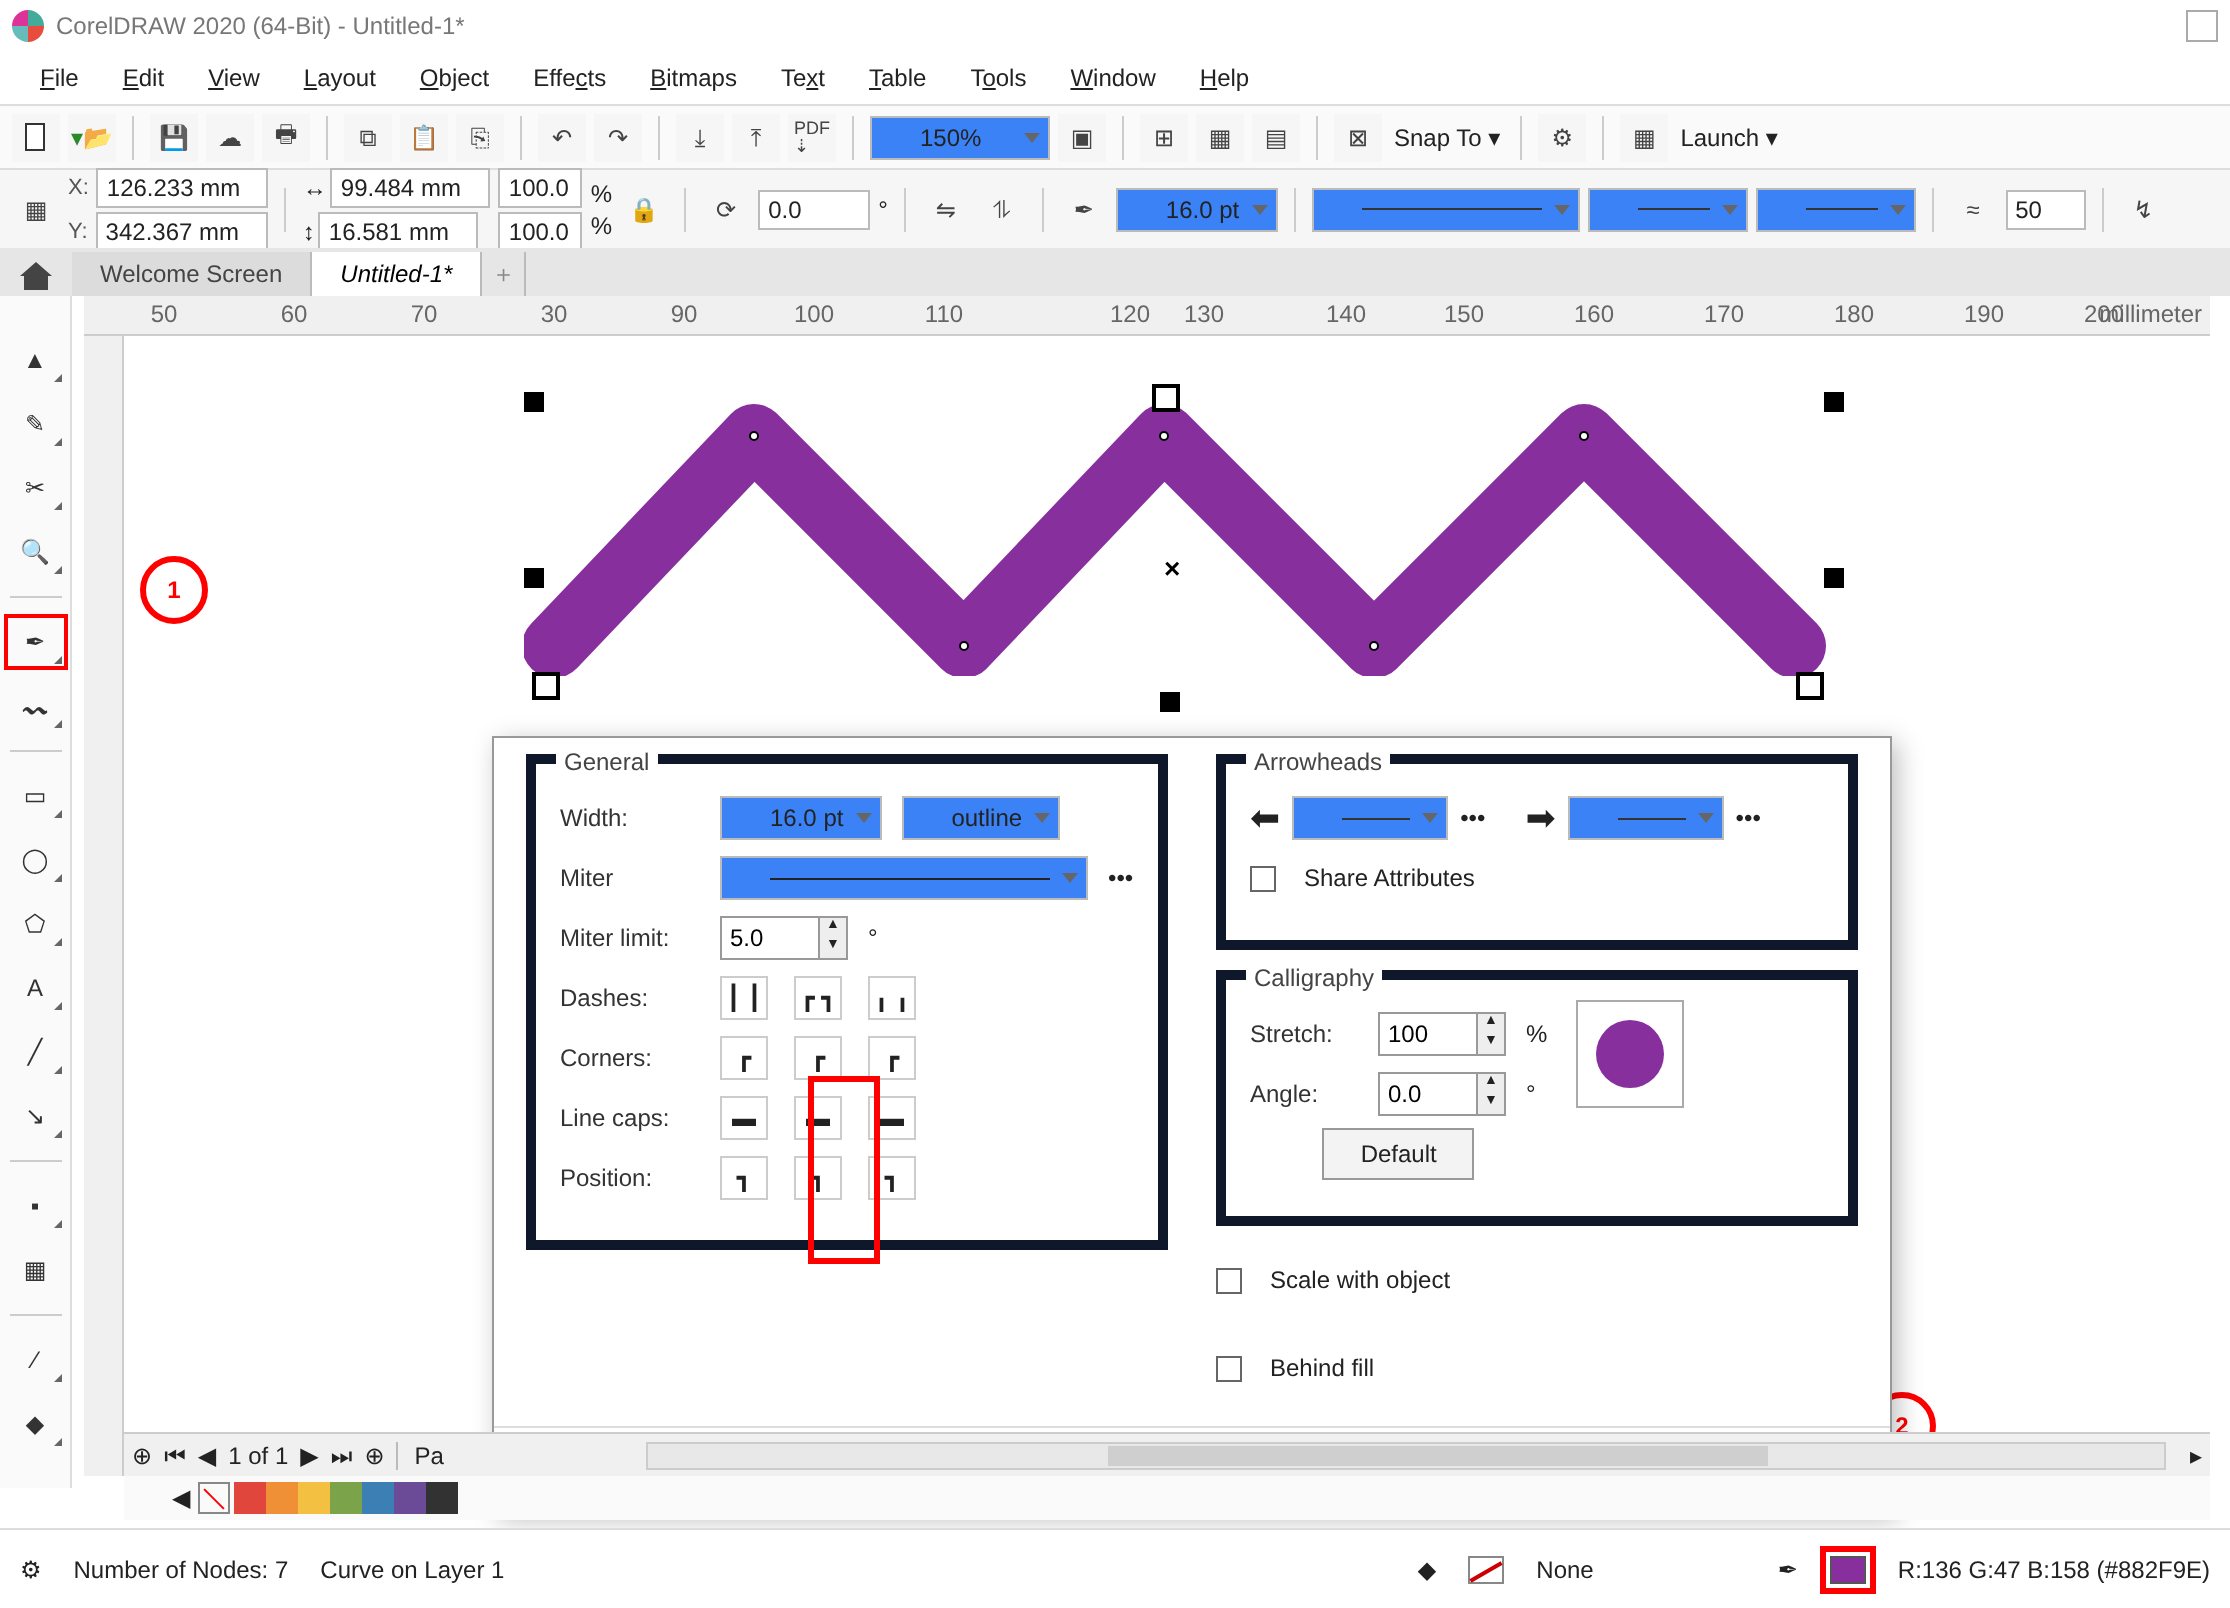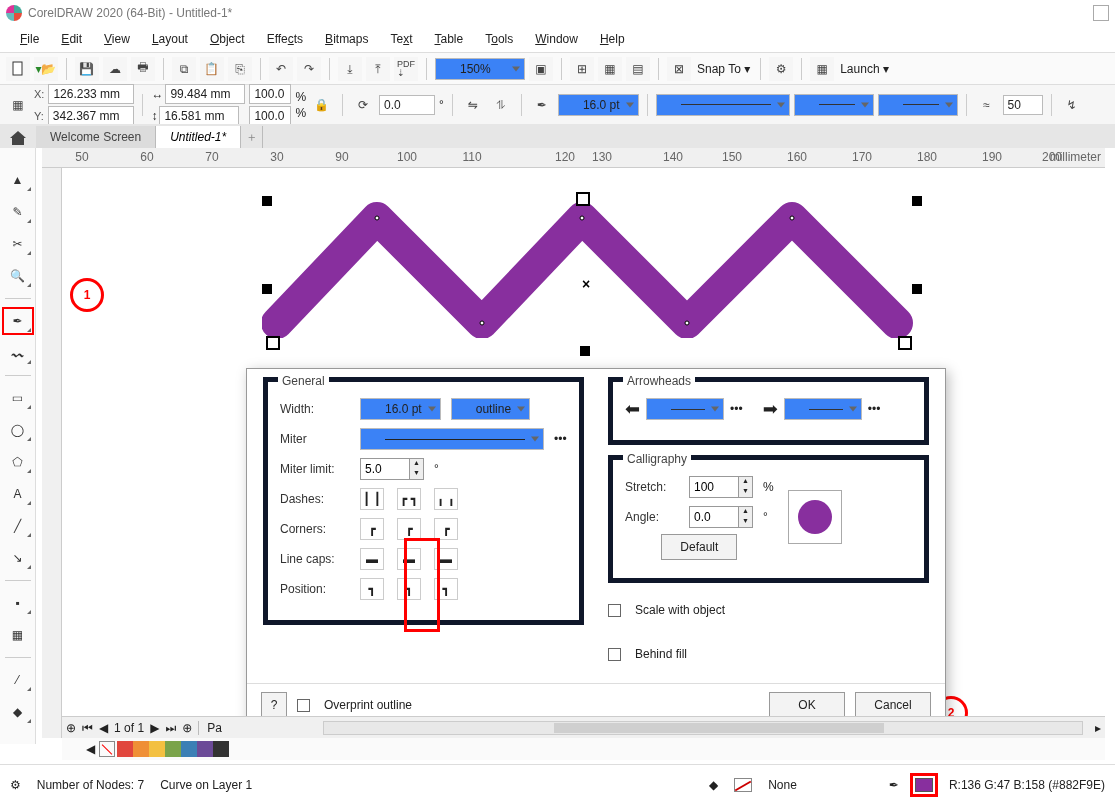--- a/index.html
+++ b/index.html
@@ -421,24 +421,28 @@
             </span>
           <span>•••</span>
           <span style="width:8px"></span>
           <span style="font-size:18px">➡</span>
           <span class="combo" style="min-width:60px">
               <span style="width:34px;border-top:1px solid #333"></span>
               <span class="arrow"></span>
             </span>
           <span>•••</span>
         </div>
+        <div class="row">
+          <span class="chk"></span>
+          <span>Share Attributes</span>
+        </div>
       </div>
       <div class="fieldset">
         <span class="legend">Calligraphy</span>
-        <div style="display:flex; gap:14px; align-items:center">
+        <div style="display:flex; gap:14px; align-items:flex-start">
           <div>
             <div class="row">
               <span class="lbl" style="width:54px">Stretch:</span>
               <span class="spin">
                   <input value="100" style="">
                   <span class="btns">
                     <span>▲</span>
                     <span>▼</span>
                   </span>
                 </span>

